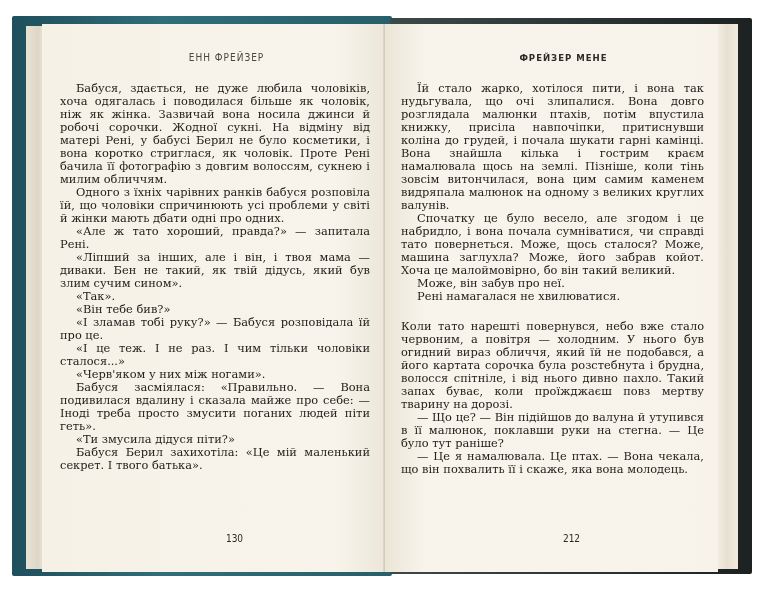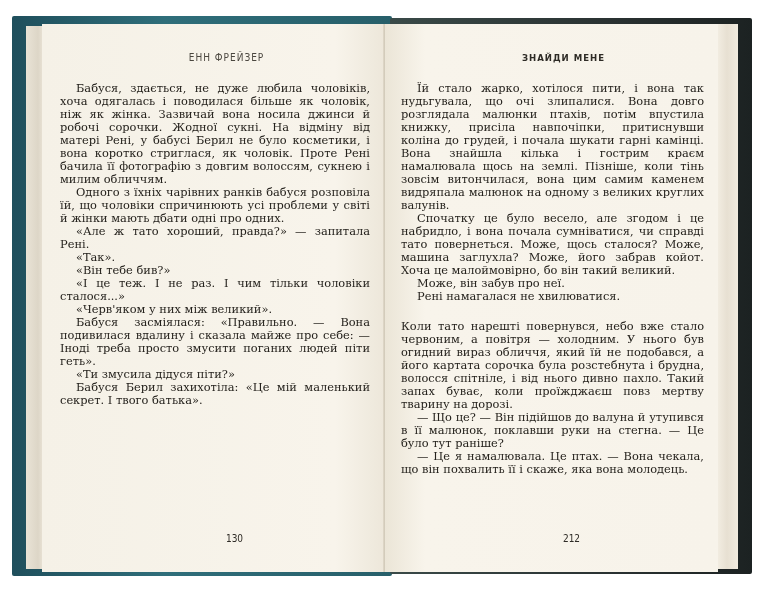--- a/index.html
+++ b/index.html
@@ -38,36 +38,38 @@
 <div class="cover-right"></div>
 <div class="edge-left"></div>
 <div class="edge-right"></div>
 
 <div class="page left">
   <div class="running-head">ЕНН ФРЕЙЗЕР</div>
   <div class="text">
     <p>Бабуся, здається, не дуже любила чоловіків, хоча одягалась і поводилася більше як чоловік, ніж як жінка. Зазвичай вона носила джинси й робочі сорочки. Жодної сукні. На відміну від матері Рені, у бабусі Берил не було косметики, і вона коротко стриглася, як чоловік. Проте Рені бачила її фотографію з довгим волоссям, сукнею і милим обличчям.</p>
     <p>Одного з їхніх чарівних ранків бабуся розповіла їй, що чоловіки спричинюють усі проблеми у світі й жінки мають дбати одні про одних.</p>
     <p>«Але ж тато хороший, правда?» — запитала Рені.</p>
+    <p>«Ліпший за інших, але і він, і твоя мама — диваки. Бен не такий, як твій дідусь, який був злим сучим сином».</p>
     <p>«Так».</p>
     <p>«Він тебе бив?»</p>
+    <p>«І зламав тобі руку?» — Бабуся розповідала їй про це.</p>
     <p>«І це теж. І не раз. І чим тільки чоловіки сталося...»</p>
-    <p>«Черв'яком у них між великий».</p>
+    <p>«Черв'яком у них між ногами».</p>
     <p>Бабуся засміялася: «Правильно. — Вона подивилася вдалину і сказала майже про себе: — Іноді треба просто змусити поганих людей піти геть».</p>
     <p>«Ти змусила дідуся піти?»</p>
     <p>Бабуся Берил захихотіла: «Це мій маленький секрет. І твого батька».</p>
 
   </div>
   <div class="folio">130</div>
 </div>
 
 <div class="gutter"></div>
 
 <div class="page right">
-  <div class="running-head">ЗНАЙДИ МЕНЕ</div>
+  <div class="running-head">ФРЕЙЗЕР МЕНЕ</div>
   <div class="text">
     <p>Їй стало жарко, хотілося пити, і вона так нудьгувала, що очі злипалися. Вона довго розглядала малюнки птахів, потім впустила книжку, присіла навпочіпки, притиснувши коліна до грудей, і почала шукати гарні камінці. Вона знайшла кілька і гострим краєм намалювала щось на землі. Пізніше, коли тінь зовсім витончилася, вона цим самим каменем видряпала малюнок на одному з великих круглих валунів.</p>
     <p>Спочатку це було весело, але згодом і це набридло, і вона почала сумніватися, чи справді тато повернеться. Може, щось сталося? Може, машина заглухла? Може, його забрав койот. Хоча це малоймовірно, бо він такий великий.</p>
     <p>Може, він забув про неї.</p>
     <p>Рені намагалася не хвилюватися.</p>
     <p class="noindent gap">Коли тато нарешті повернувся, небо вже стало червоним, а повітря — холодним. У нього був огидний вираз обличчя, який їй не подобався, а його картата сорочка була розстебнута і брудна, волосся спітніле, і від нього дивно пахло. Такий запах буває, коли проїжджаєш повз мертву тварину на дорозі.</p>
     <p>— Що це? — Він підійшов до валуна й утупився в її малюнок, поклавши руки на стегна. — Це було тут раніше?</p>
     <p>— Це я намалювала. Це птах. — Вона чекала, що він похвалить її і скаже, яка вона молодець.</p>
 
   </div>

